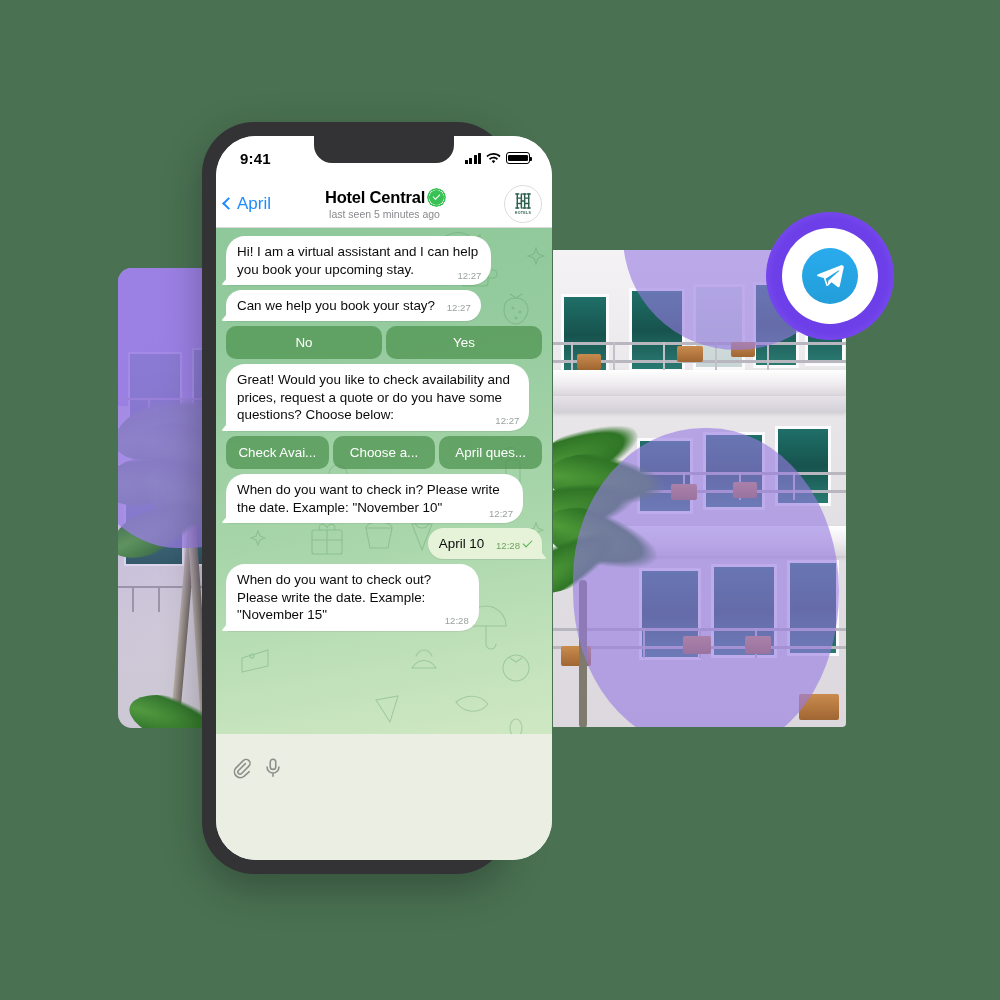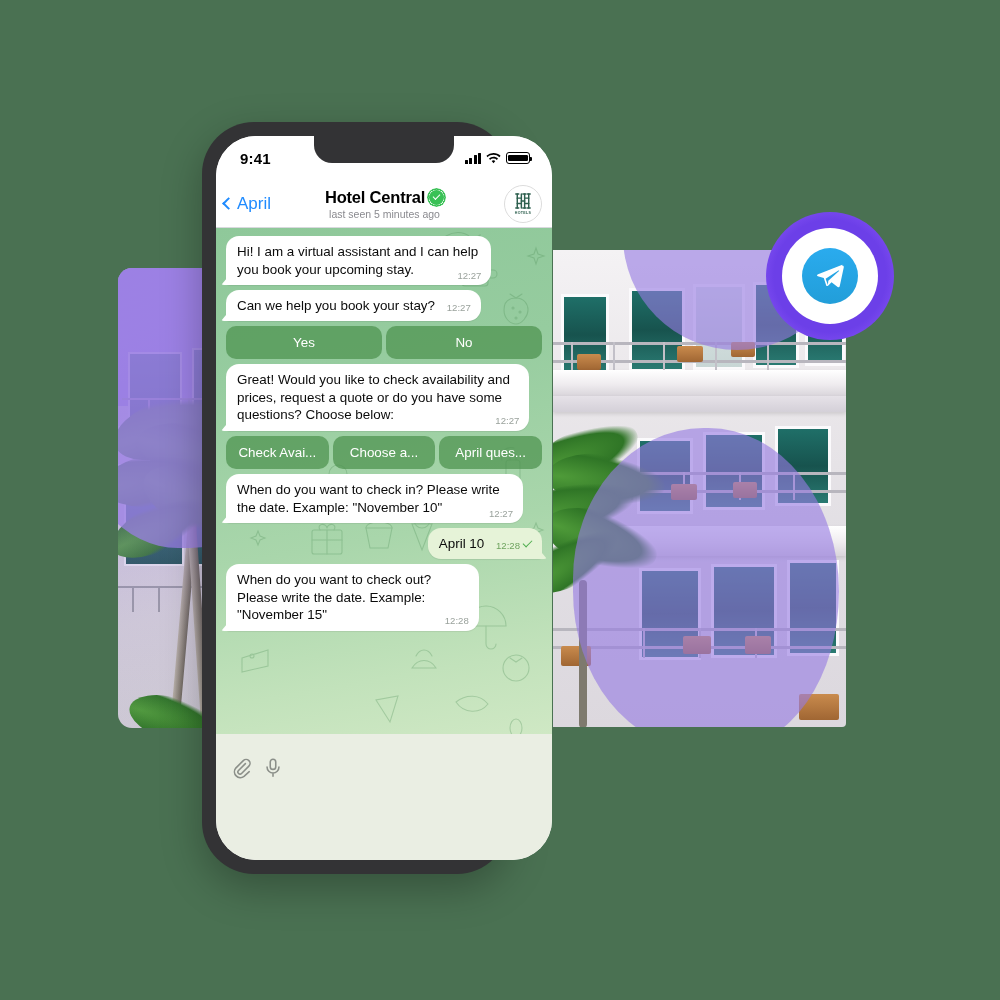--- a/index.html
+++ b/index.html
@@ -227,21 +227,21 @@
     display:flex; flex-direction:column; gap:5px;
   }
   #doodle-layer { position:absolute; inset:0; opacity:.30; pointer-events:none; }
 
   .row { display:flex; position:relative; z-index:2; }
   .row.left { justify-content:flex-start; }
   .row.right { justify-content:flex-end; }
 
   .bubble {
     position:relative; max-width:84%;
-    background:#fff; border-radius:13px;
+    background:#fff; border-radius:19px;
     padding: 7px 10px 6px 11px;
     font-size:13.4px; line-height:1.32; color:#0b0b0b;
     box-shadow: 0 1px 1px rgba(0,0,0,.07);
   }
   .bubble.tail-left { border-bottom-left-radius:4px; }
   .bubble.tail-left::after{
     content:""; position:absolute; left:-5px; bottom:0;
     width:10px; height:12px; background:#fff;
     clip-path: polygon(100% 0, 100% 100%, 0 100%);
     border-bottom-left-radius:3px;
@@ -547,22 +547,22 @@
       <div class="row left">
         <div class="bubble tail-left">
           <span class="btext">Can we help you book your stay?</span>
           <span class="meta inline">
             <span>12:27</span>
           </span>
         </div>
       </div>
 
       <div class="btn-row">
+        <button class="chat-btn">No</button>
         <button class="chat-btn">Yes</button>
-        <button class="chat-btn">No</button>
       </div>
 
       <div class="row left">
         <div class="bubble tail-left" style="max-width:96%">
           <span class="btext">Great! Would you like to check availability and prices, request a quote or do you have some questions? Choose below:</span>
           <span class="meta">
             <span>12:27</span>
           </span>
         </div>
       </div>

